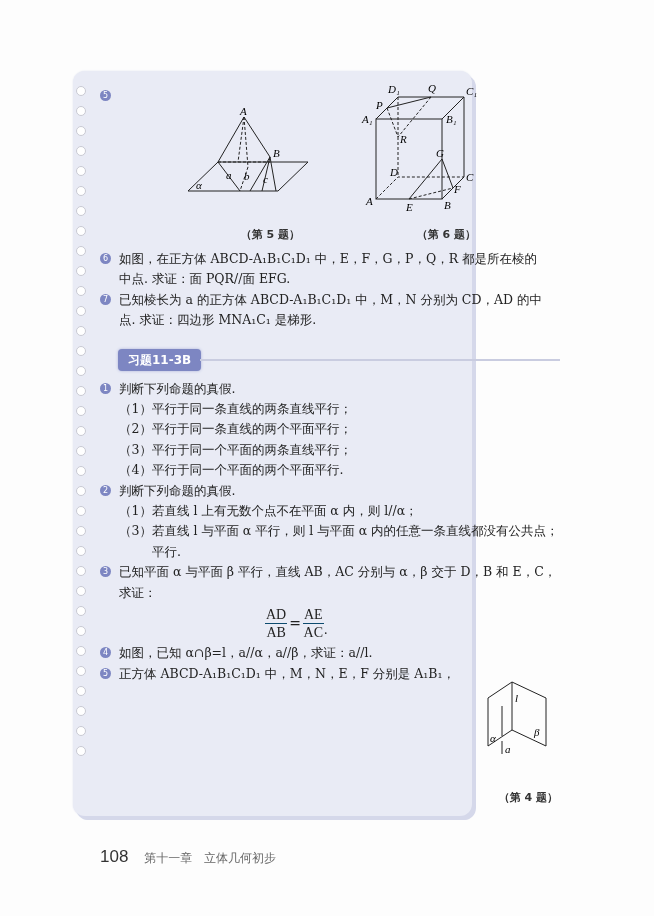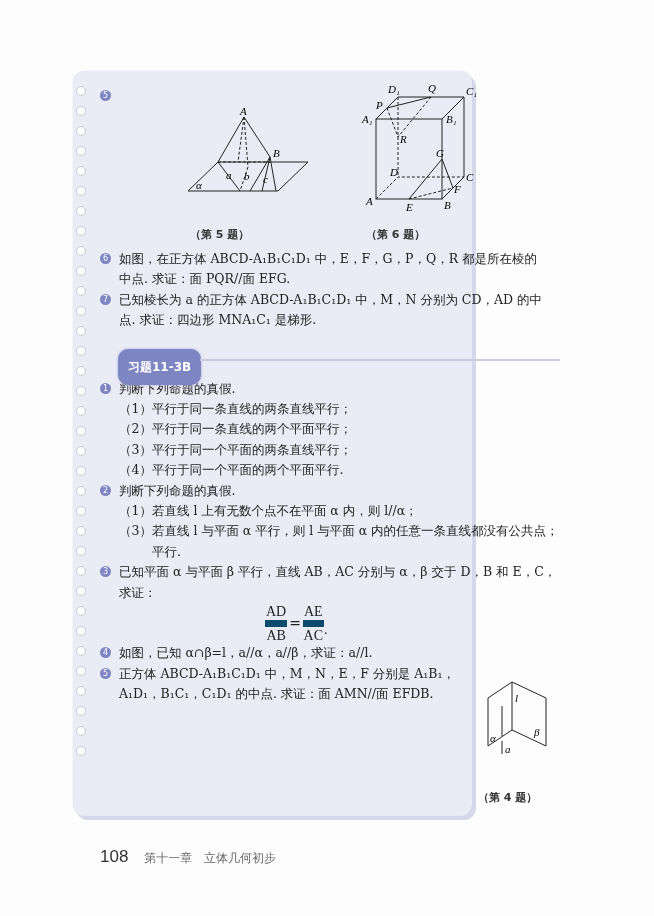--- a/index.html
+++ b/index.html
@@ -28,33 +28,33 @@
   .qline { display: flex; align-items: flex-start; }
   .qnum {
     flex: none; width: 11px; height: 11px; border-radius: 50%;
     background: #7d86c2; color: #fff; font-family: "DejaVu Sans", sans-serif;
     font-size: 8px; line-height: 11px; text-align: center; margin-top: 4px; margin-right: 8px;
   }
   .qtext { flex: 1; }
   .sub { padding-left: 19px; }
   .sub2 { padding-left: 52px; }
   .figrow { position: relative; height: 150px; }
-  .caption { font-size: 11px; font-family: "DejaVu Sans", sans-serif; font-weight: bold; color: #333; text-align: left; }
+  .caption { font-size: 11px; font-family: "DejaVu Sans", sans-serif; font-weight: bold; color: #333; text-align: right; }
   .section-title {
     position: relative; height: 28px; margin: 14px 0 6px 0;
   }
   .pill {
-    position: absolute; left: 18px; top: 4px; height: 20px; padding: 8px 10px;
-    background: #7d86c2; color: #fff; border-radius: 10px;
+    position: absolute; left: 18px; top: 4px; height: 20px; padding: 1px 10px;
+    background: #7d86c2; color: #fff; border-radius: 4px;
     font-family: "DejaVu Sans", sans-serif; font-weight: bold; font-size: 12px; line-height: 20px;
     box-shadow: 0 0 3px #aab0d9;
   }
   .rule { position: absolute; left: 100px; right: 0; top: 14px; height: 2px; background: #c9cce0; }
   .frac { display: inline-flex; flex-direction: column; align-items: center; vertical-align: middle; font-family: "Liberation Serif", serif; font-size: 14px; line-height: 17px; }
-  .frac .num { border-bottom: 7px solid #0c4a6e; padding: 0 1px; }
+  .frac .num { border-bottom: 1px solid #0c4a6e; padding: 0 1px; }
   .footer { position: absolute; left: 100px; top: 847px; font-size: 12px; color: #666; }
   .footer .pno { font-family: "Liberation Sans", sans-serif; color: #333; font-size: 17px; margin-right: 12px; }
 </style>
 </head>
 <body>
 
 <div class="sheet" style="width:398px"></div>
 <div class="sheet" style="left:73px;width:398px;box-shadow:none;background:transparent"></div>
 
 <div style="position:absolute;left:73px;top:71px;width:398px;height:745px;"></div>
@@ -221,21 +221,20 @@
 
   <div class="qline">
     <span class="qnum">4</span>
     <span class="qtext">如图，已知 α∩β=l，a//α，a//β，求证：a//l.</span>
   </div>
 
   <div class="qline">
     <span class="qnum">5</span>
     <span class="qtext">
       <div>正方体 ABCD-A₁B₁C₁D₁ 中，M，N，E，F 分别是 A₁B₁，</div>
-      <div>A₁D₁，B₁C₁，C₁D₁ 的中点. 求证：面 AMN//面 EFDB.</div>
     </span>
   </div>
 </div>
 
 <svg style="position:absolute;left:484px;top:680px;" width="70" height="80" viewBox="0 0 70 80" font-family="Liberation Serif, serif" font-style="italic" font-size="11">
   <polyline points="4,18 28,2 28,50 4,66 4,18" fill="none" stroke="#222"></polyline>
   <polyline points="28,2 62,18 62,66 28,50" fill="none" stroke="#222"></polyline>
   <line x1="18" y1="26" x2="18" y2="56" stroke="#222"></line>
   <line x1="18" y1="61" x2="18" y2="74" stroke="#222"></line>
   <text x="31" y="22">l</text>

